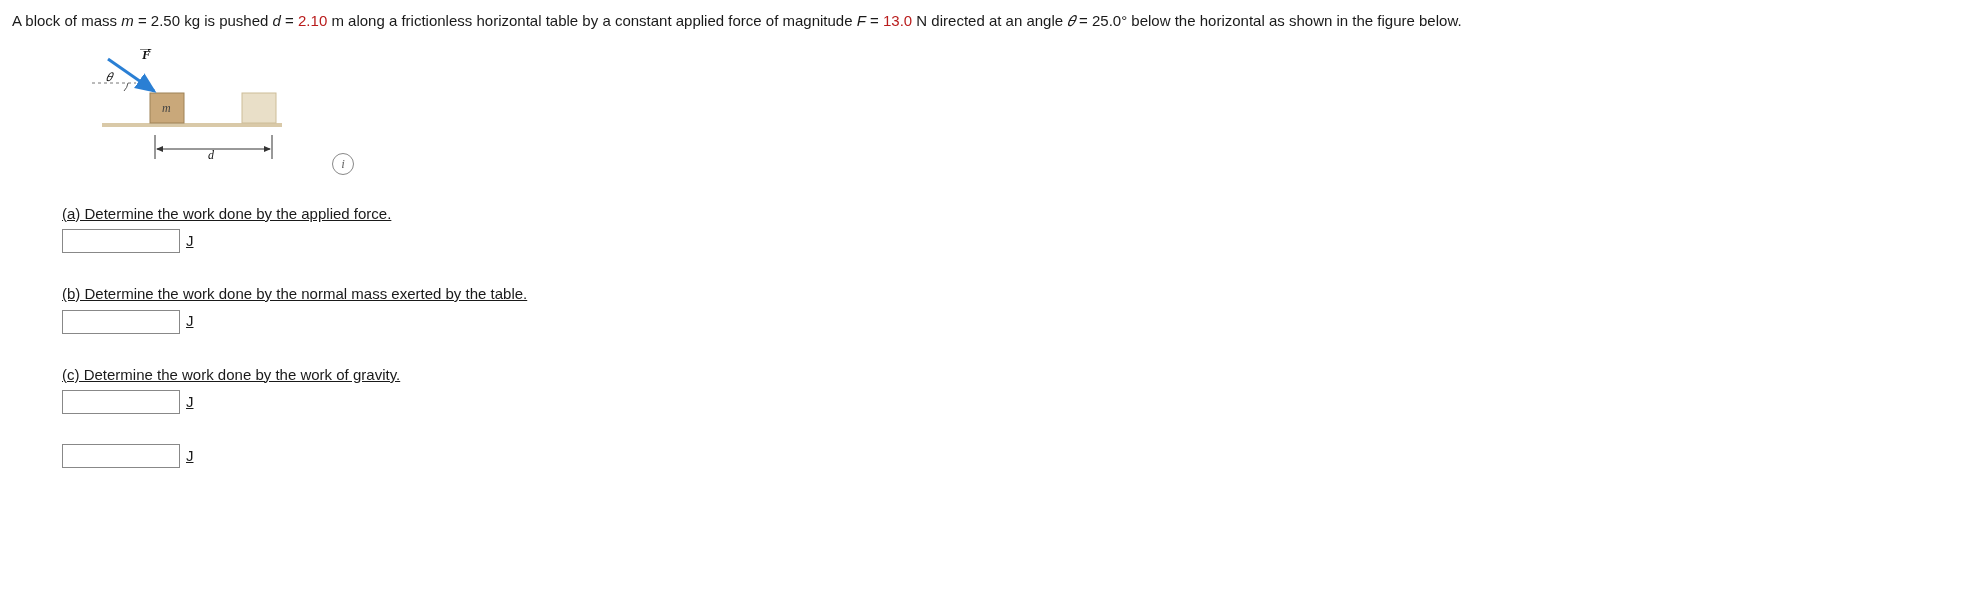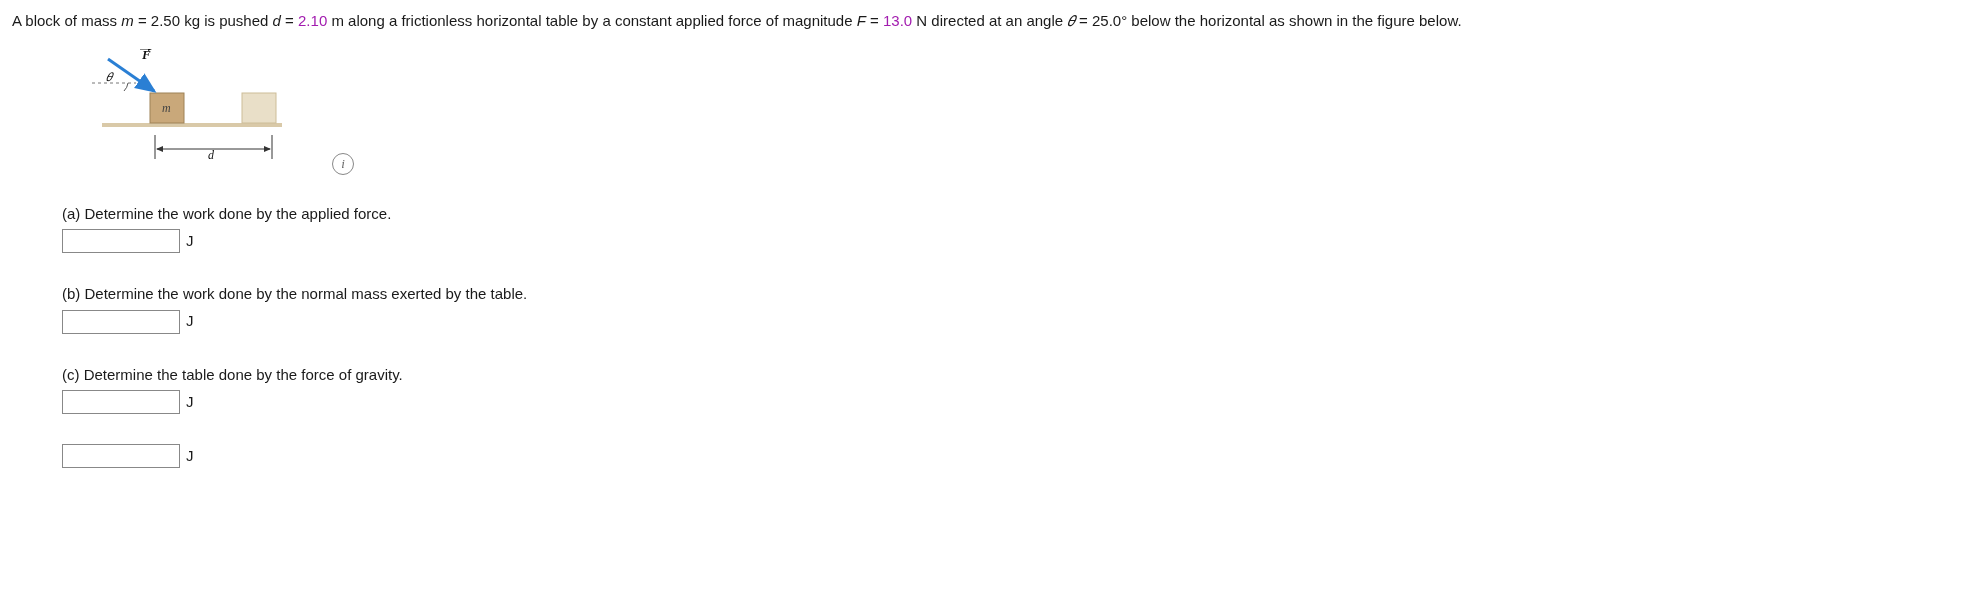--- a/index.html
+++ b/index.html
@@ -8,21 +8,21 @@
     color: #1a1a1a;
     margin: 0;
     padding: 10px 12px;
     line-height: 1.5;
     background: #fff;
   }
   .problem-text {
     margin-bottom: 16px;
   }
   .italic { font-style: italic; }
-  .red { color: #a21caf; text-align: center; }
+  .red { color: #b91c1c; text-align: center; }
   .figure-row {
     display: flex;
     align-items: flex-end;
     gap: 50px;
     margin: 0 0 24px 60px;
   }
   .figure {
     width: 210px;
     height: 130px;
     position: relative;
@@ -37,20 +37,21 @@
     justify-content: center;
     font-family: Georgia, serif;
     font-style: italic;
     font-size: 13px;
     color: #666;
     cursor: pointer;
     margin-bottom: 4px;
   }
   .parts {
     margin-left: 50px;
+    text-decoration: underline;
   }
   .part {
     margin-bottom: 30px;
   }
   .part-label {
     margin-bottom: 4px;
   }
   .answer-row {
     display: flex;
     align-items: center;
@@ -131,21 +132,21 @@
 
   <div class="part">
     <div class="part-label">(b) Determine the work done by the normal mass exerted by the table.</div>
     <div class="answer-row">
       <input class="answer" type="text" style="">
       <span class="unit">J</span>
     </div>
   </div>
 
   <div class="part">
-    <div class="part-label">(c) Determine the table done by the force of gravity.</div>
+    <div class="part-label">(c) Determine the work done by the work of gravity.</div>
     <div class="answer-row">
       <input class="answer" type="text" style="">
       <span class="unit">J</span>
     </div>
   </div>
 
   <div class="part">
     <div class="answer-row">
       <input class="answer" type="text" style="">
       <span class="unit">J</span>

